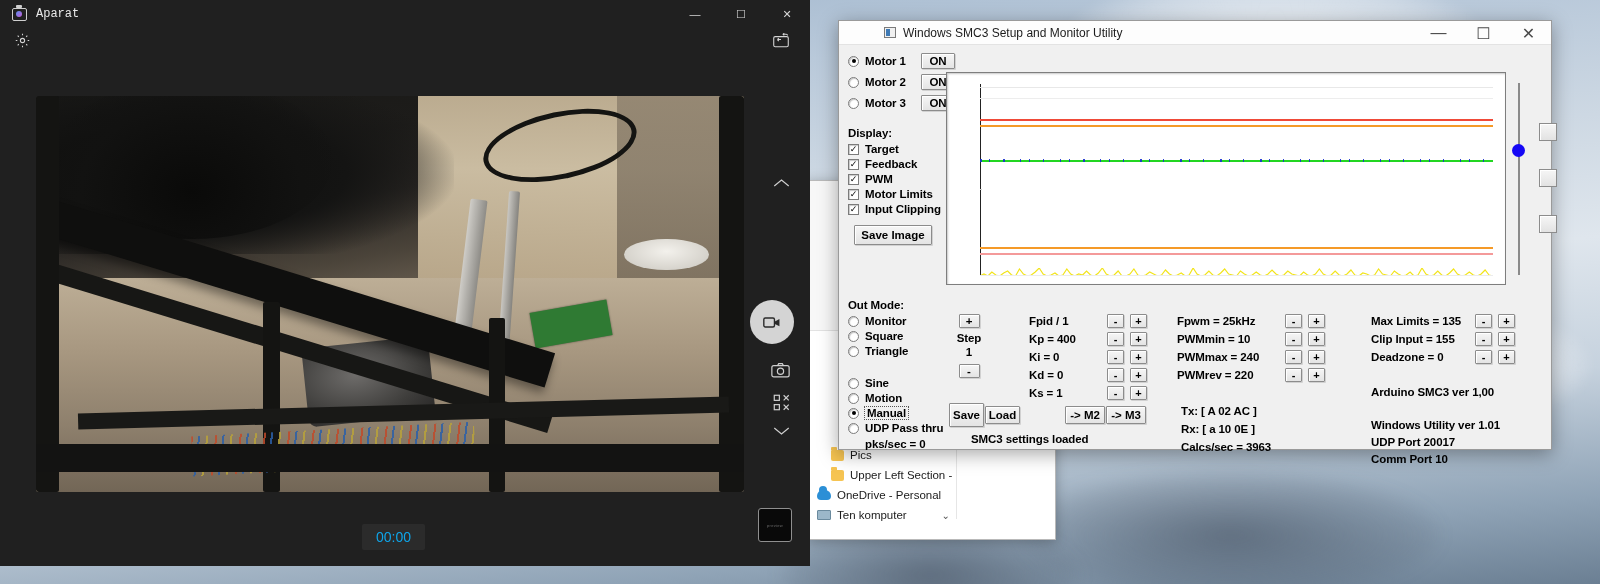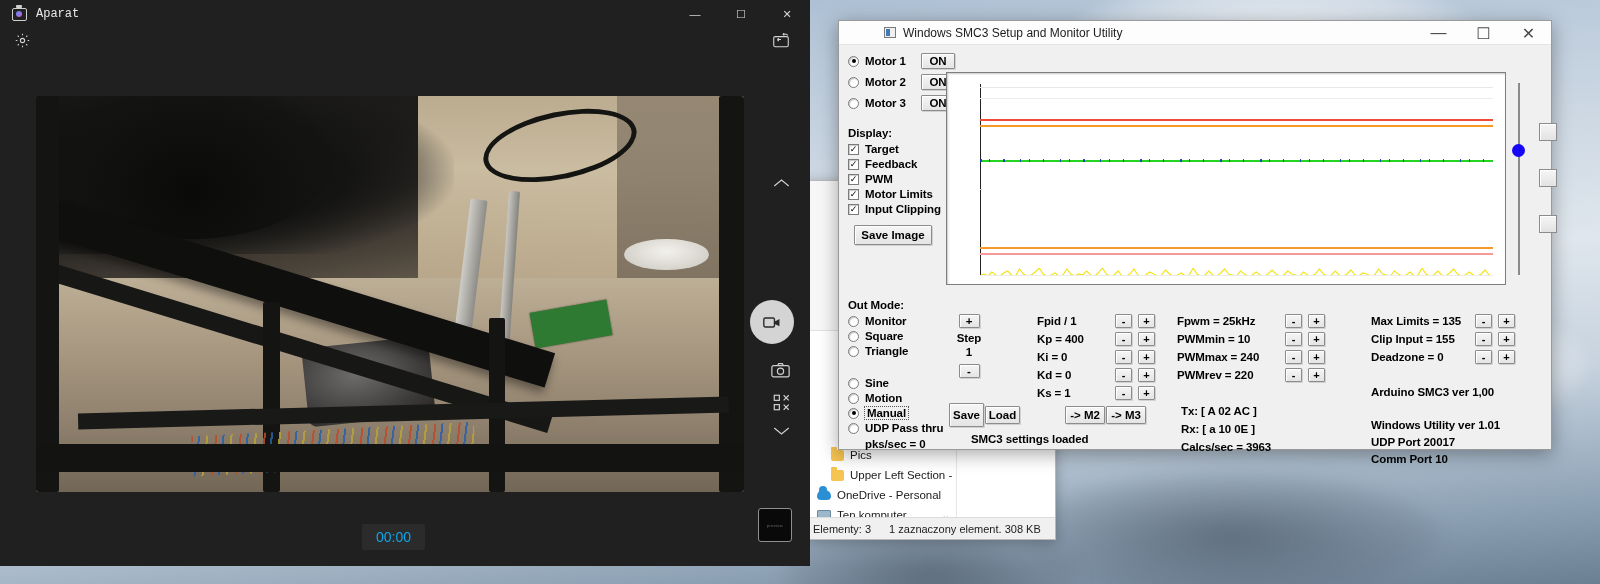--- a/index.html
+++ b/index.html
@@ -355,24 +355,20 @@
         <span class="cloud-ico"></span>
         <span>OneDrive - Personal</span>
       </div>
       <div class="exp-nav-item">
         <span class="pc-ico"></span>
         <span>Ten komputer</span>
         <span class="exp-scroll-chev">⌄</span>
       </div>
     </div>
 
-    <div class="exp-status">
-      <span>Elementy: 3</span>
-      <span>1 zaznaczony element. 308 KB</span>
-    </div>
   </div>
 
   <div class="cam">
     <div class="cam-titlebar">
       <div class="cam-title-left">
         <span class="cam-app-ico"></span>
         <span class="cam-title-text">Aparat</span>
       </div>
       <div class="cam-winbtns">
         <div class="cam-winbtn">—</div>
@@ -591,21 +587,21 @@
         <div class="lbl" style="margin-top:4px;margin-left:17px;">pks/sec = 0</div>
       </div>
 
       <div style="position:absolute;left:110px;top:269px;text-align:center;width:40px;">
         <div class="btn" style="width:21px;height:14px;margin:0 auto;">+</div>
         <div class="lbl" style="margin-top:4px;">Step</div>
         <div class="lbl" style="margin-top:2px;">1</div>
         <div class="btn" style="width:21px;height:14px;margin:6px auto 0;">-</div>
       </div>
 
-      <div style="position:absolute;left:190px;top:269px;margin-left:8px;">
+      <div style="position:absolute;left:190px;top:269px;">
         <div class="row" style="margin-bottom:4px;">
           <span class="lbl" style="width:72px;">Fpid / 1</span>
           <span class="btn pm">-</span>
           <span class="btn pm">+</span>
         </div>
         <div class="row" style="margin-bottom:4px;">
           <span class="lbl" style="width:72px;">Kp = 400</span>
           <span class="btn pm">-</span>
           <span class="btn pm">+</span>
         </div>

